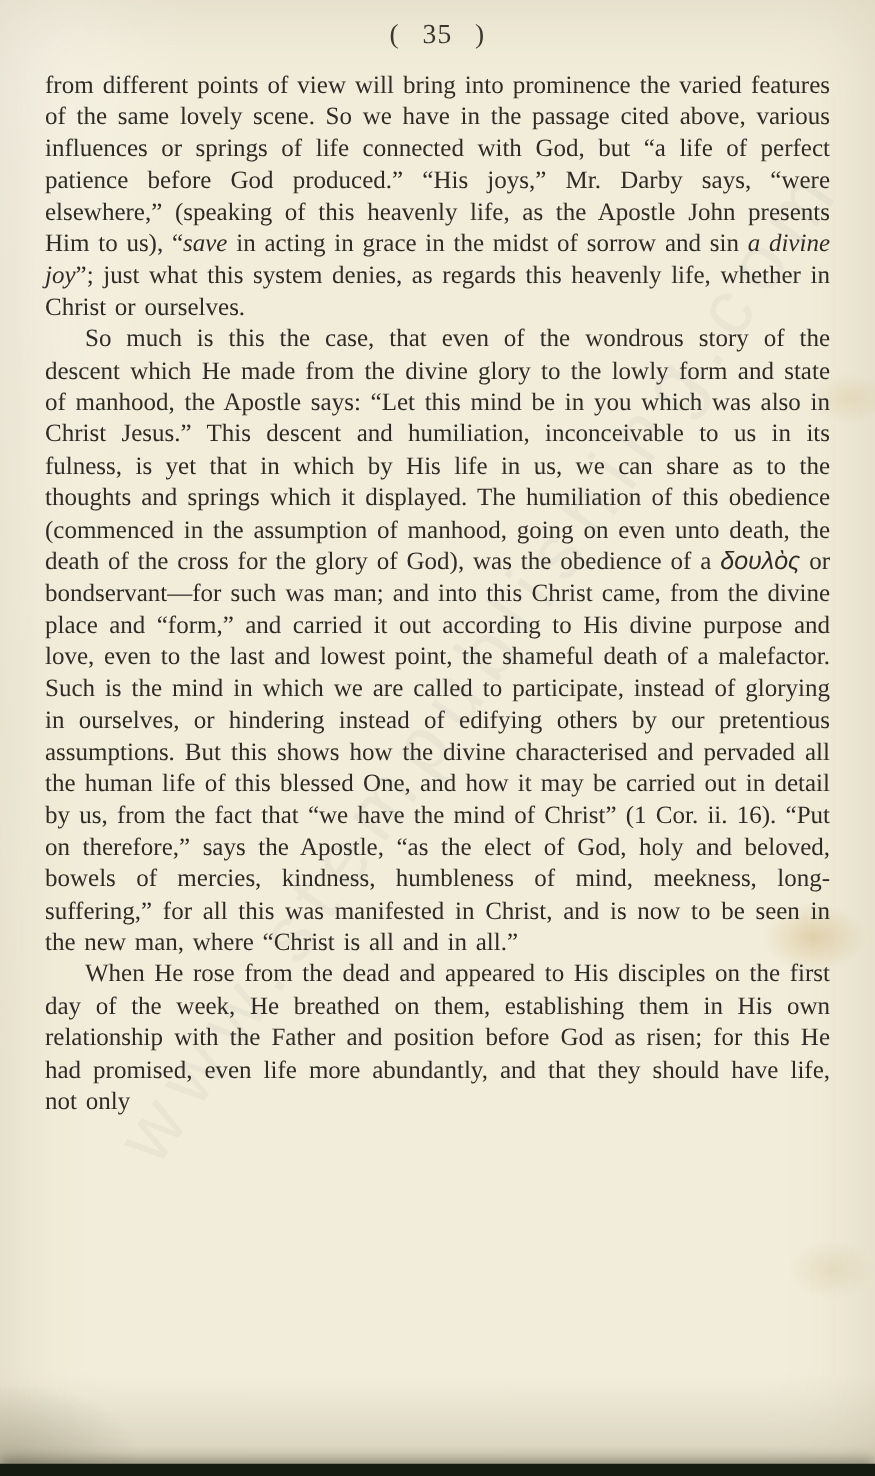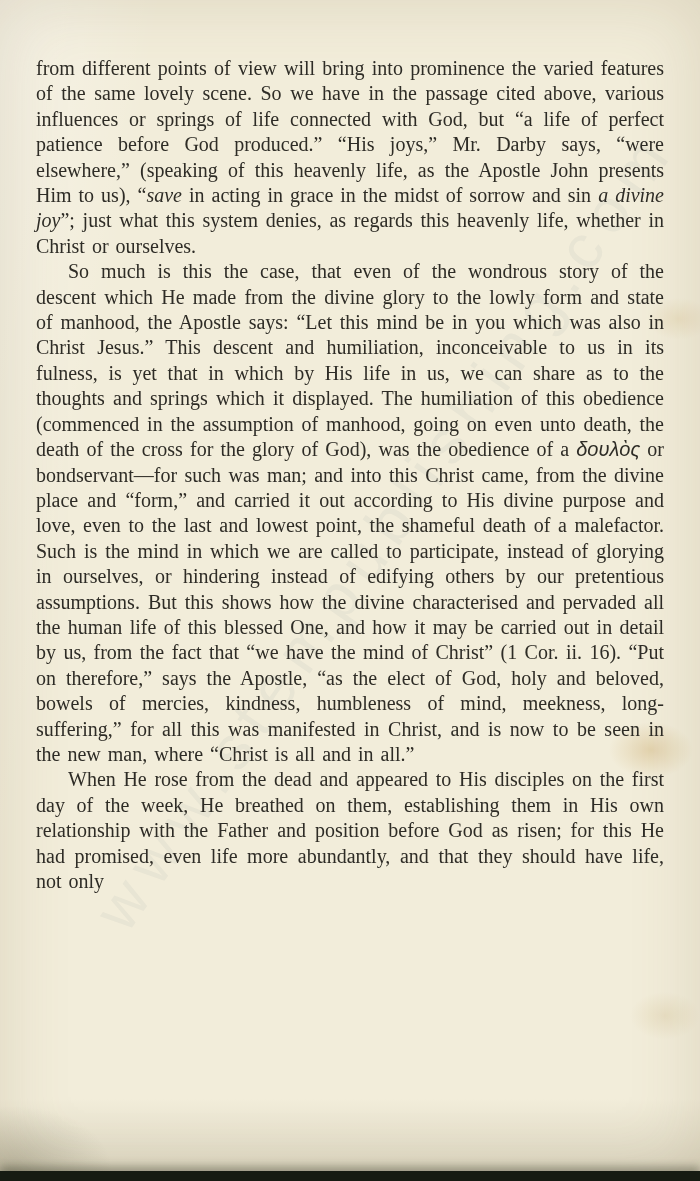--- a/index.html
+++ b/index.html
@@ -87,20 +87,23 @@
     box-shadow: 0 -4px 9px rgba(45, 50, 32, 0.40);
   }
 </style>
 </head>
 <body>
 
 <div class="scan-page">
 
   <div class="watermark">www.stempublishing.com</div>
 
+  <div class="page-header">
+    <span>(</span><span class="num">35</span><span>)</span>
+  </div>
 
   <div class="page-body">
       <p><span>from different points of view will bring into prominence the varied features of the same lovely scene.  So we have in the passage cited above, various influences or springs of life connected with God, but “a life of perfect patience before God produced.”  “His joys,” Mr. Darby says, “were elsewhere,” (speaking of this heavenly life, as the Apostle John presents Him to us), “</span><span class="italic">save</span><span> in acting in grace in the midst of sorrow and sin </span><span class="italic">a divine joy</span><span>”; just what this system denies, as regards this heavenly life, whether in Christ or ourselves.</span></p>
       <p class="indent"><span>So much is this the case, that even of the wondrous story of the descent which He made from the divine glory to the lowly form and state of manhood, the Apostle says: “Let this mind be in you which was also in Christ Jesus.”  This descent and humiliation, inconceivable to us in its fulness, is yet that in which by His life in us, we can share as to the thoughts and springs which it displayed.  The humiliation of this obedience (commenced in the assumption of manhood, going on even unto death, the death of the cross for the glory of God), was the obedience of a </span><span class="greek">δουλὸς</span><span> or bondservant—for such was man; and into this Christ came, from the divine place and “form,” and carried it out according to His divine purpose and love, even to the last and lowest point, the shameful death of a malefactor.  Such is the mind in which we are called to participate, instead of glorying in ourselves, or hindering instead of edifying others by our pretentious assumptions.  But this shows how the divine characterised and pervaded all the human life of this blessed One, and how it may be carried out in detail by us, from the fact that “we have the mind of Christ” (1 Cor. ii. 16).  “Put on therefore,” says the Apostle, “as the elect of God, holy and beloved, bowels of mercies, kindness, humbleness of mind, meekness, long-suffering,” for all this was manifested in Christ, and is now to be seen in the new man, where “Christ is all and in all.”</span></p>
       <p class="indent"><span>When He rose from the dead and appeared to His disciples on the first day of the week, He breathed on them, establishing them in His own relationship with the Father and position before God as risen; for this He had promised, even life more abundantly, and that they should have life, not only</span></p>
     </div>
 
   <div class="scan-edge-bottom"></div>
 
 </div>

